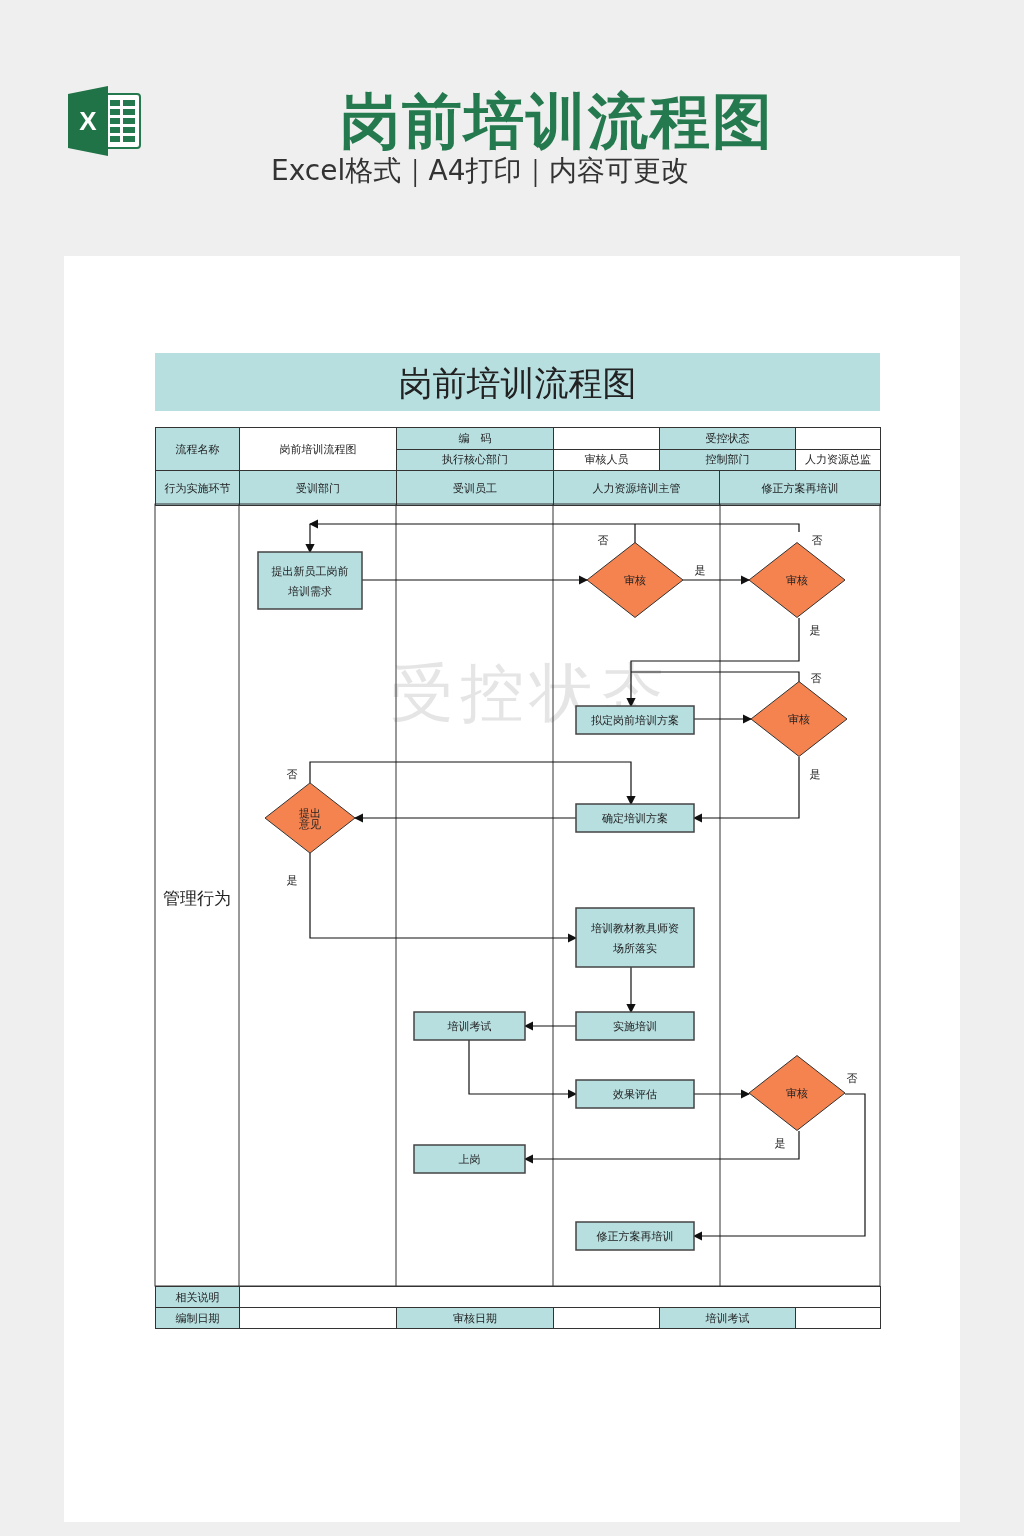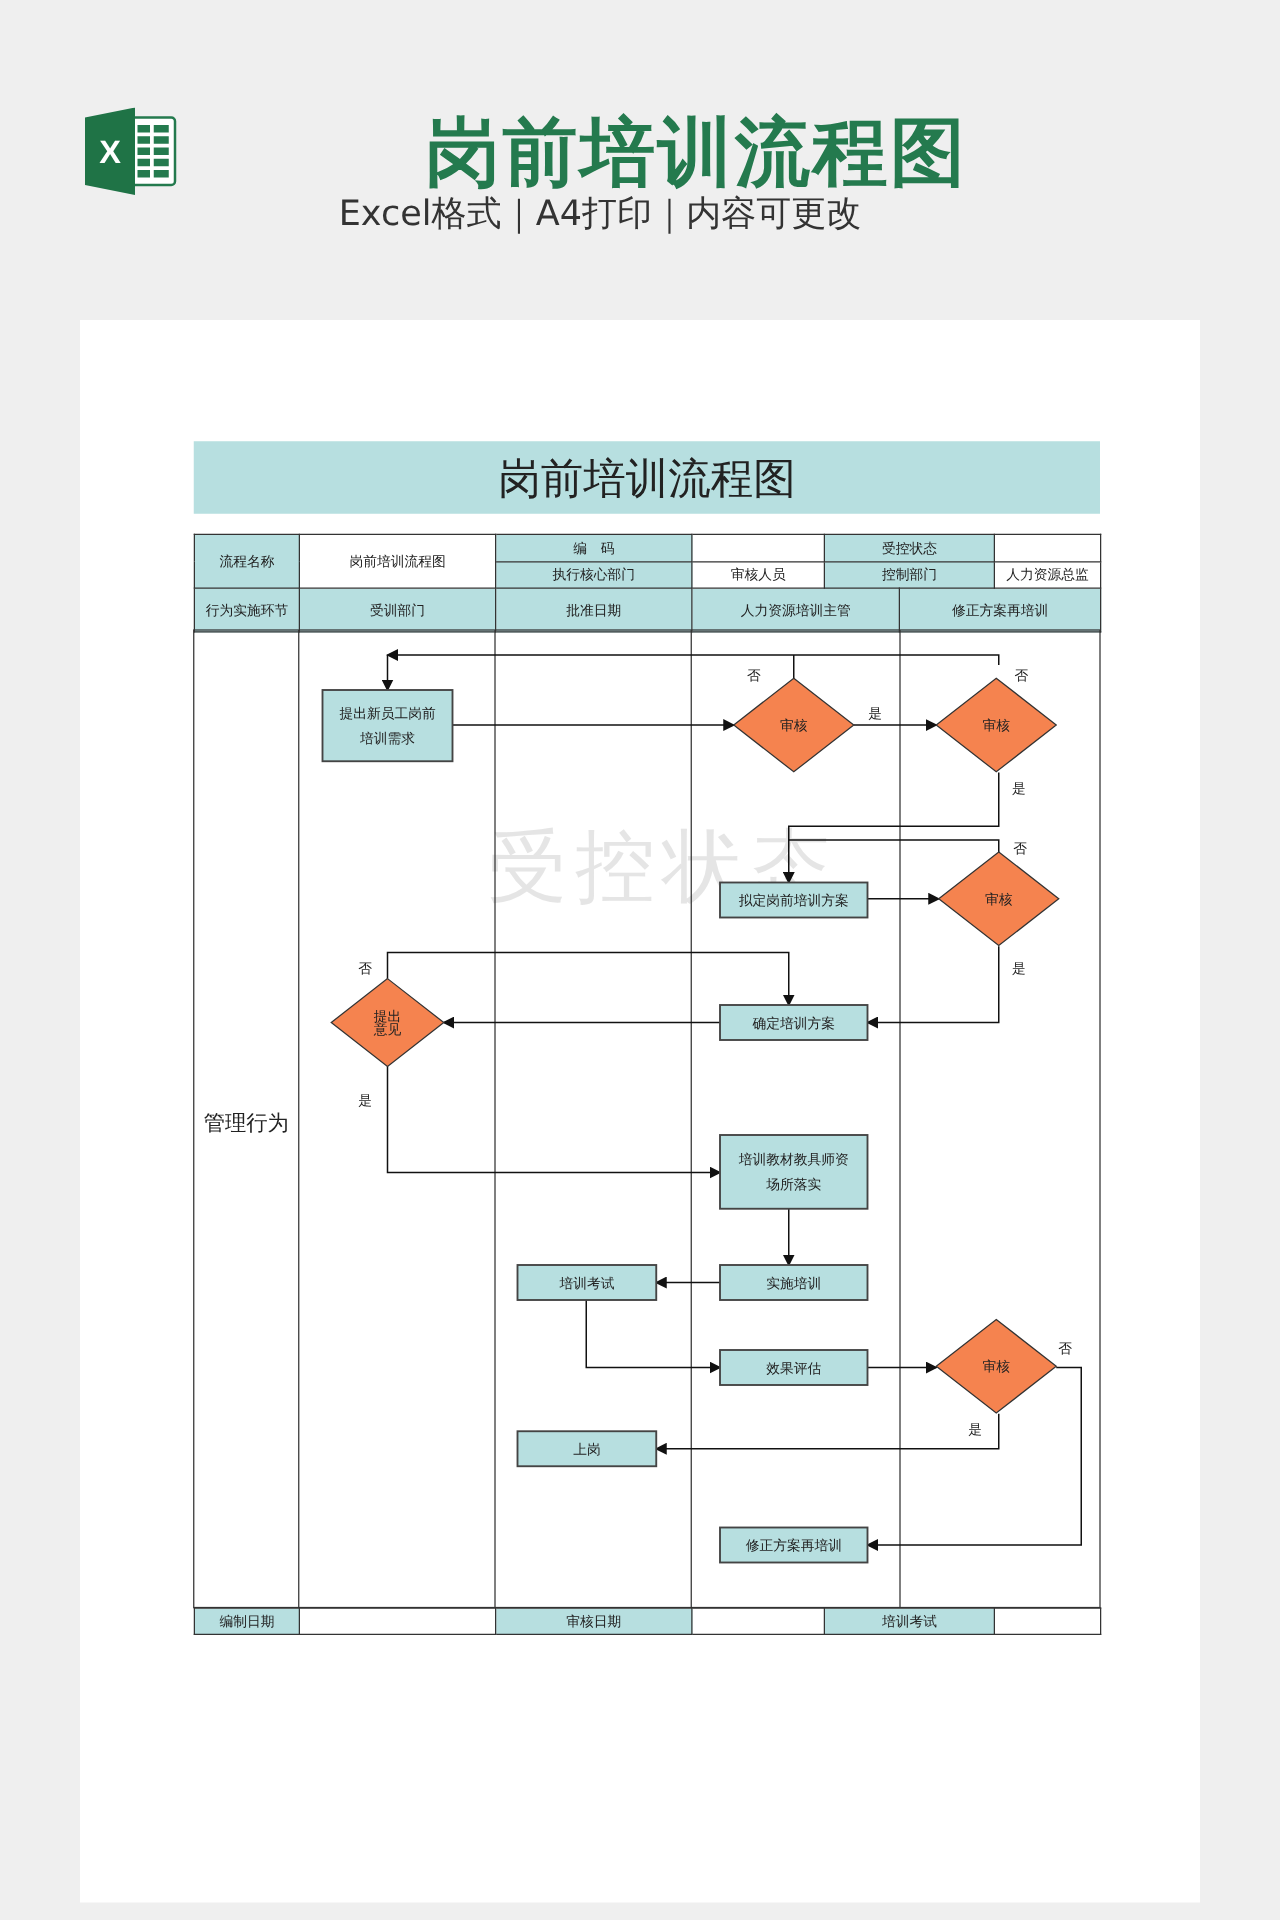--- a/index.html
+++ b/index.html
@@ -64,21 +64,21 @@
   </tr>
   <tr>
     <td class="h">执行核心部门</td>
     <td>审核人员</td>
     <td class="h" colspan="2">控制部门</td>
     <td>人力资源总监</td>
   </tr>
   <tr>
     <td class="h" style="height:34px">行为实施环节</td>
     <td class="h">受训部门</td>
-    <td class="h">批准日期</td>
+    <td class="h">受训员工</td>
     <td class="h" colspan="2">人力资源培训主管</td>
     <td class="h" colspan="2">修正方案再培训</td>
   </tr>
 </tbody>
   </table>
 
 <div class="wm">受控状态</div>
 
 <svg class="flow" id="flow" width="1024" height="1536">
   <defs>
@@ -192,20 +192,24 @@
 <table class="tbl" id="ftr">
   <colgroup>
       <col style="width:84px">
       <col style="width:157px">
       <col style="width:157px">
       <col style="width:106px">
       <col style="width:136px">
       <col style="width:85px">
     </colgroup>
   <tbody>
+      <tr>
+    <td class="h">相关说明</td>
+    <td colspan="5"></td>
+  </tr>
   <tr>
     <td class="h">编制日期</td>
     <td></td>
     <td class="h">审核日期</td>
     <td></td>
     <td class="h">培训考试</td>
     <td></td>
   </tr>
 </tbody>
   </table>

